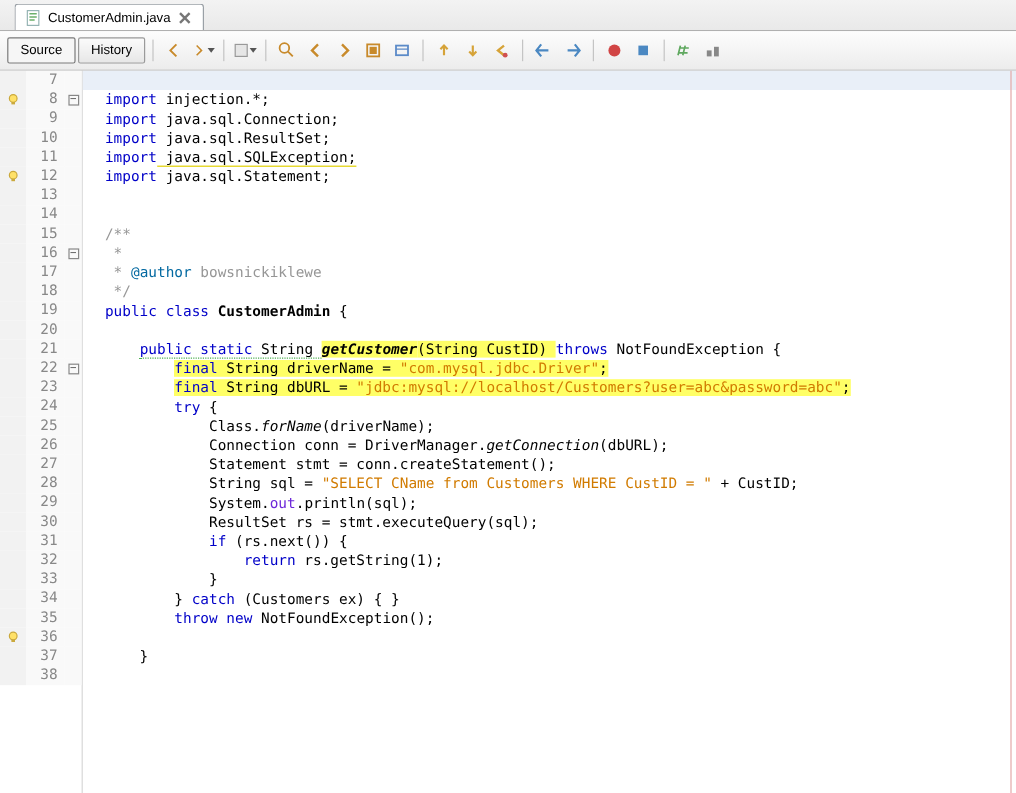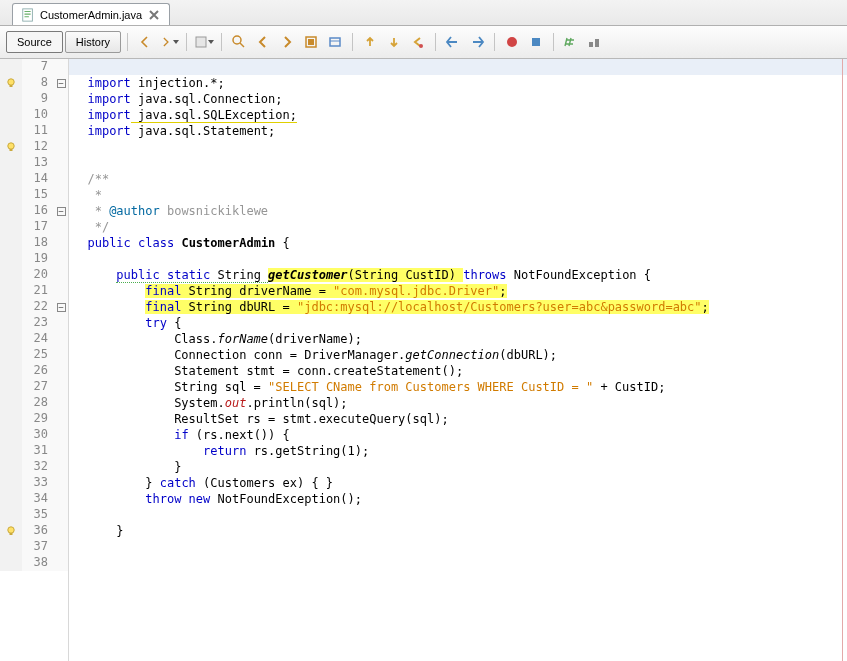--- a/index.html
+++ b/index.html
@@ -29,21 +29,21 @@
 .code{ flex:1; position:relative; font:12px/16px 'DejaVu Sans Mono','Menlo','Consolas',monospace; }
 .cline{ height:16px; white-space:pre; padding-left:4px; }
 .hl-line{ background:#e9eff8; }
 .margin-line{ position:absolute; top:0; bottom:0; width:1px; background:#e3a9a9; }
 
 .kw{ color:#0000c8; }
 .cm{ color:#969696; }
 .jtag{ color:#0369a1; font-weight:normal;}
 .str{ color:#d17b00; }
 .mtd{ font-style:italic; color:#000;}
-.fld{ color:#b91c1c; font-style:italic;text-align:right;}
+.fld{ color:#6d28d9; text-align:right;}
 .bold{ font-weight:bold;}
 .yhl{ background:#ffff66; }
 .yul{ border-bottom:1px solid #e0d000; }
 .gul{ border-bottom:1px dotted #4caf50;text-align:right;}
 svg{ display:block; }
 </style>
 </head>
 <body>
 
 <div class="tabbar">
@@ -345,20 +345,21 @@
         <div class="gicon"></div>
         <div class="gln">38</div>
         <div class="gfold"></div>
       </div>
     </div>
   <div class="code">
     <div class="margin-line" style="left:773px"></div>
     <div class="cline hl-line"> </div>
     <div class="cline">  <span class="kw">import</span><span> injection.*;</span></div>
     <div class="cline">  <span class="kw">import</span><span> java.sql.Connection;</span></div>
+    <div class="cline">  <span class="kw">import</span><span> java.sql.ResultSet;</span></div>
     <div class="cline">  <span class="kw">import</span><span class="yul"> java.sql.SQLException;</span></div>
     <div class="cline">  <span class="kw">import</span><span> java.sql.Statement;</span></div>
     <div class="cline"> </div>
     <div class="cline"> </div>
     <div class="cline">  <span class="cm">/**</span></div>
     <div class="cline">  <span class="cm"> *</span></div>
     <div class="cline">  <span class="cm"> * </span><span class="jtag">@author</span><span class="cm"> bowsnickiklewe</span></div>
     <div class="cline">  <span class="cm"> */</span></div>
     <div class="cline">  <span class="kw">public</span><span> </span><span class="kw">class</span><span> </span><span class="bold">CustomerAdmin</span><span> {</span></div>
     <div class="cline"> </div>

